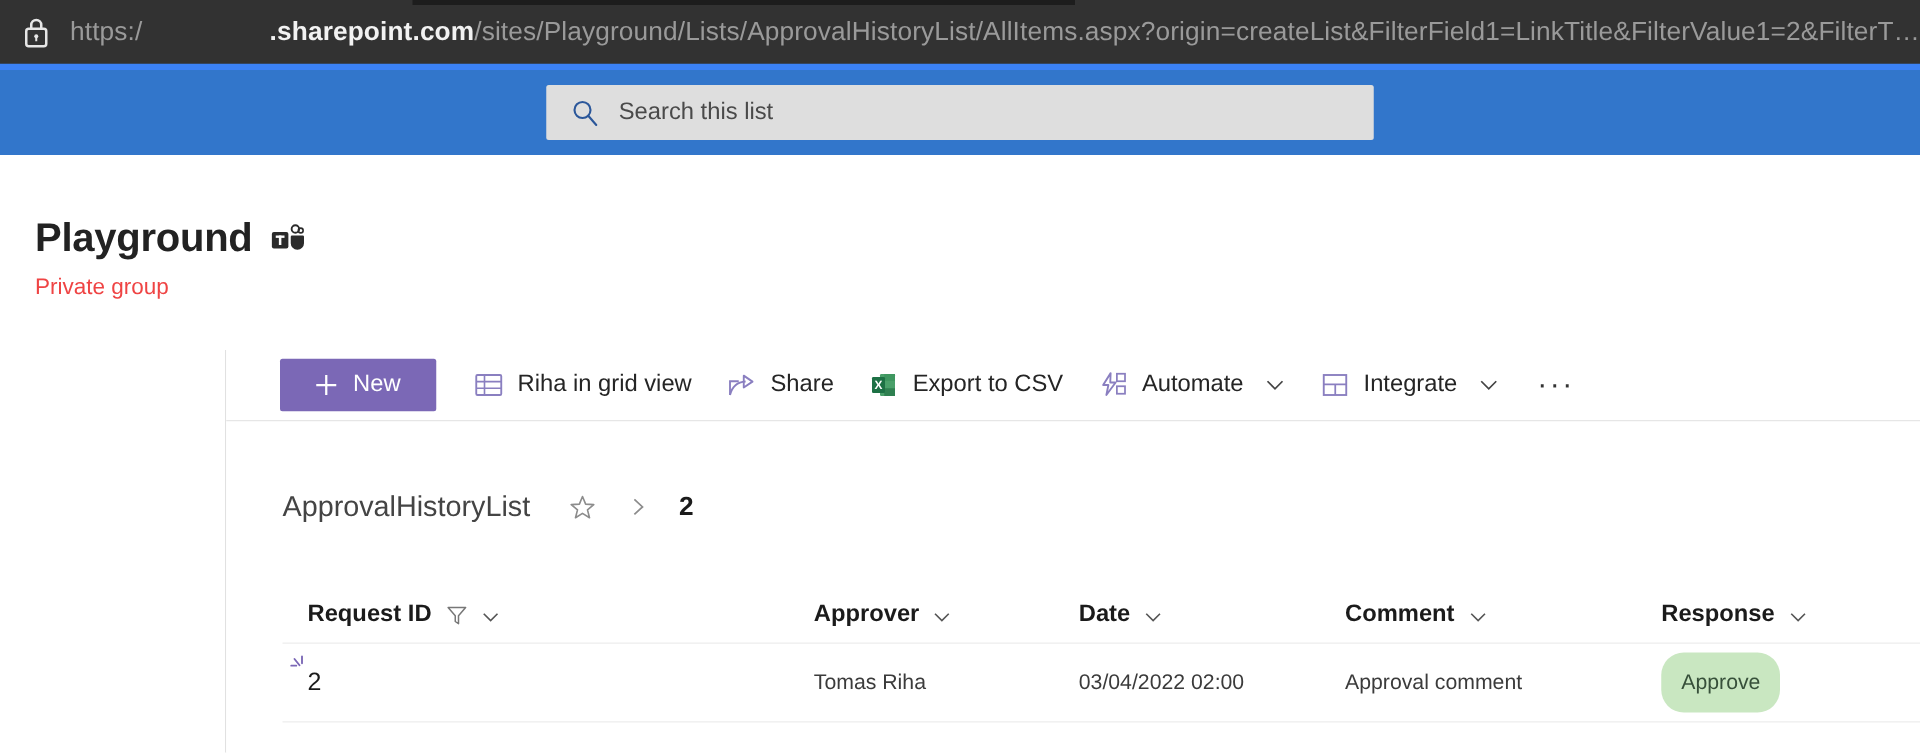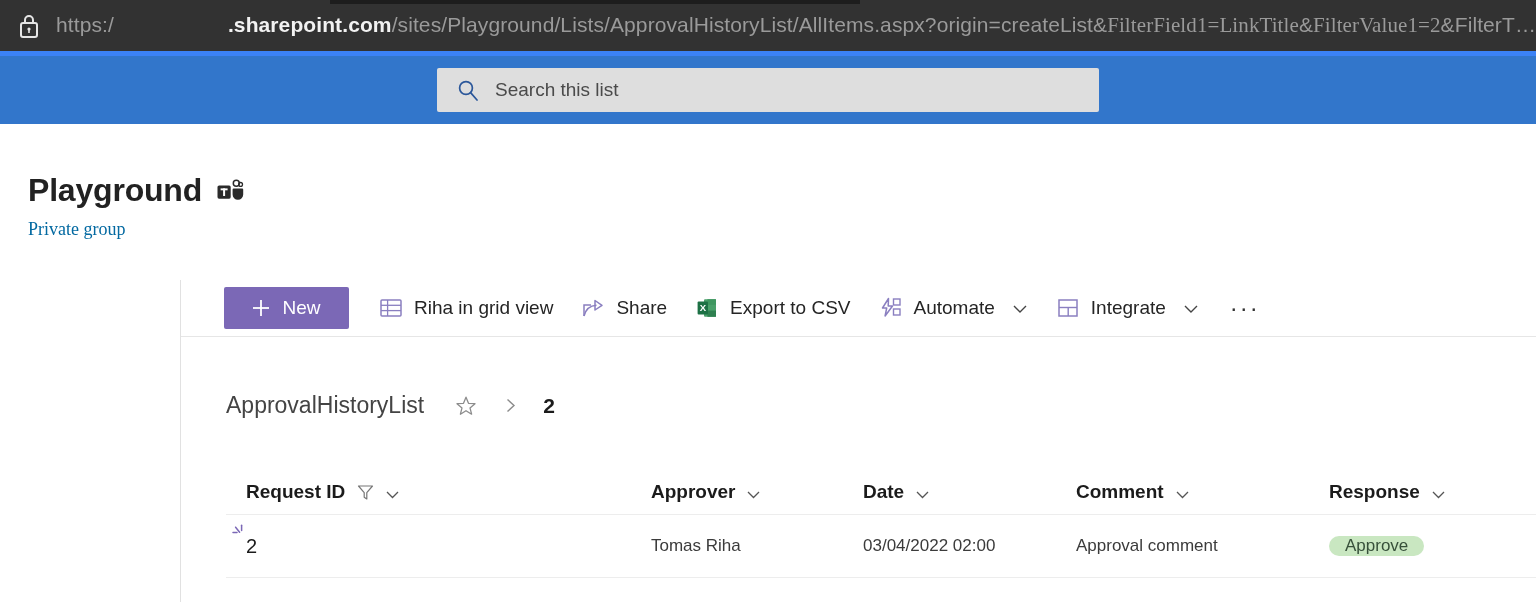--- a/index.html
+++ b/index.html
@@ -32,21 +32,20 @@
     display: flex; align-items: baseline;
     width: 1490px;
   }
   .url-scheme { color: #9a9a9a; }
   .url-spacer { display: inline-block; width: 140px; }
   .url-domain { color: #f2f2f2; font-weight: bold; }
   .url-path { color: #9a9a9a; }
   .url-underline {
     color: #9a9a9a;
     position: relative;
-    font-family: Liberation Serif, serif;
   }
   .url-underline::after {
     content: ""; position: absolute;
     left: 0; right: 0; bottom: -7px;
     height: 4px; background: #e8402a;
   }
 
   
   .suitebar {
     position: absolute; left: 0; top: 56px;
@@ -77,21 +76,21 @@
     position: absolute; left: 28px; top: 48px;
     display: flex; align-items: center;
   }
   .site-title {
     font-size: 32px; font-weight: bold; color: #222222;
     letter-spacing: -0.2px;
   }
   .teams-icon { width: 28px; height: 26px; margin-left: 14px; }
   .site-subtitle {
     position: absolute; left: 28px; top: 95px;
-    font-size: 18px; color: #0369a1; font-family: Liberation Serif, serif;
+    font-size: 18px; color: #ef4444;
   }
 
   
   .leftnav {
     position: absolute; left: 0; top: 280px;
     width: 181px; height: 322px;
     background: #ffffff;
     border-right: 1px solid #e1e1e1;
     overflow: hidden;
   }
@@ -185,21 +184,21 @@
   .sparkle-icon {
     position: absolute; left: -14px; top: -11px;
     width: 17px; height: 16px;
   }
   .request-val { font-size: 20px; color: #1b1b1b; }
 
   .badge {
     display: inline-flex; align-items: center; justify-content: center;
     background: #c9e7c1; color: #37503a;
     border-radius: 18px;
-    height: 20px; padding: 0 16px;
+    height: 48px; padding: 0 16px;
     font-size: 17px;
   }
 </style>
 </head>
 <body>
 
 <div class="urlbar">
   <span class="lock-icon">
     <svg viewBox="0 0 22 26" width="22" height="26">
       <rect x="3" y="10" width="16" height="14" rx="2" fill="none" stroke="#e6e6e6" stroke-width="2"></rect>

